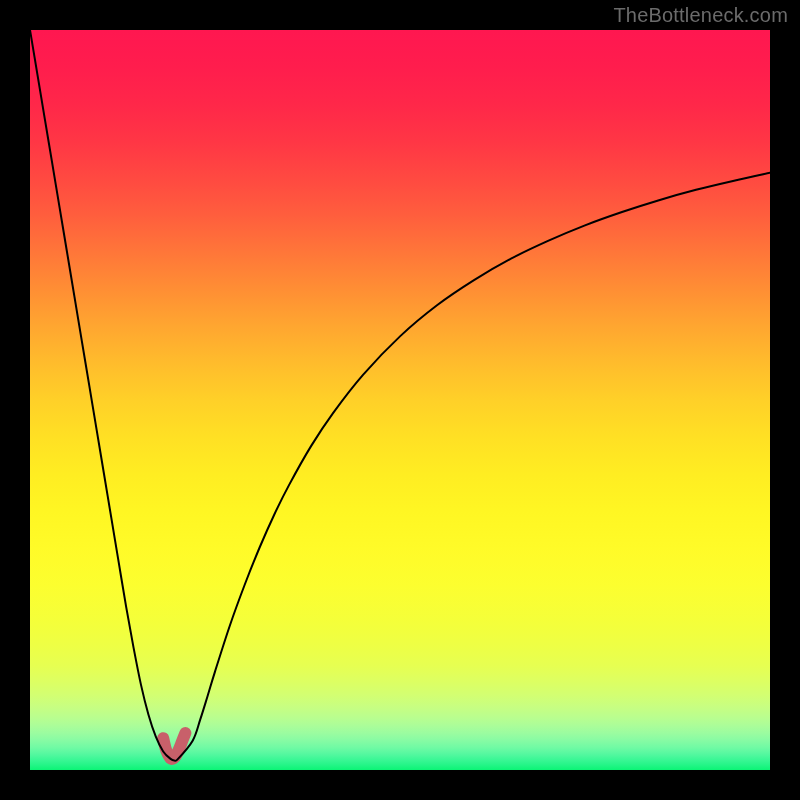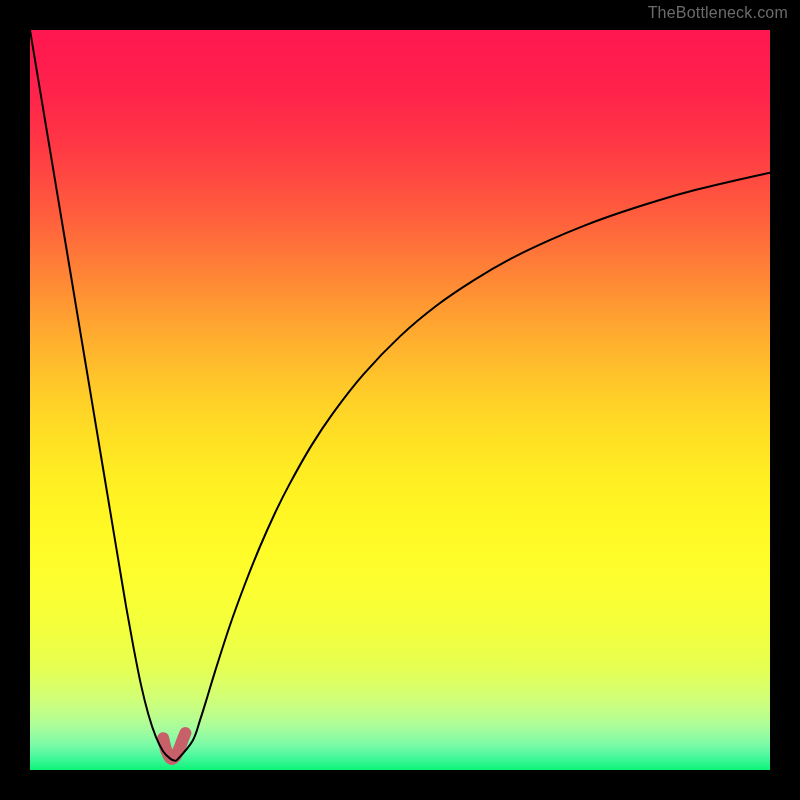--- a/index.html
+++ b/index.html
@@ -36,21 +36,21 @@
     position: absolute;
     left: 0;
     top: 0;
     width: 100%;
     height: 100%;
   }
   .watermark {
     position: absolute;
     top: 4px;
     right: 12px;
-    font-size: 16px;
+    font-size: 20px;
     font-weight: 500;
     color: #6b6b6b;
     letter-spacing: 0.2px;
     user-select: none;
   }
 </style>
 </head>
 <body>
 
 <div class="stage">

